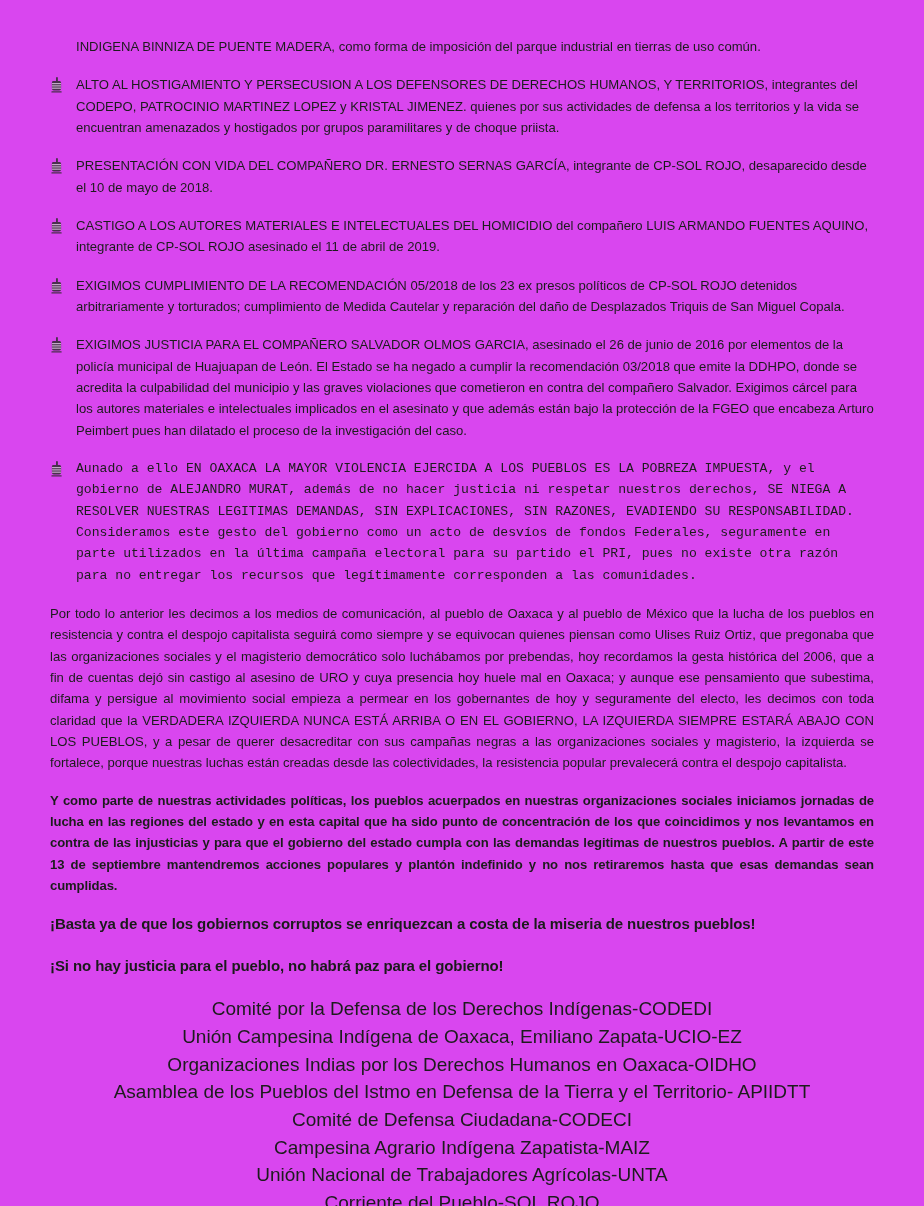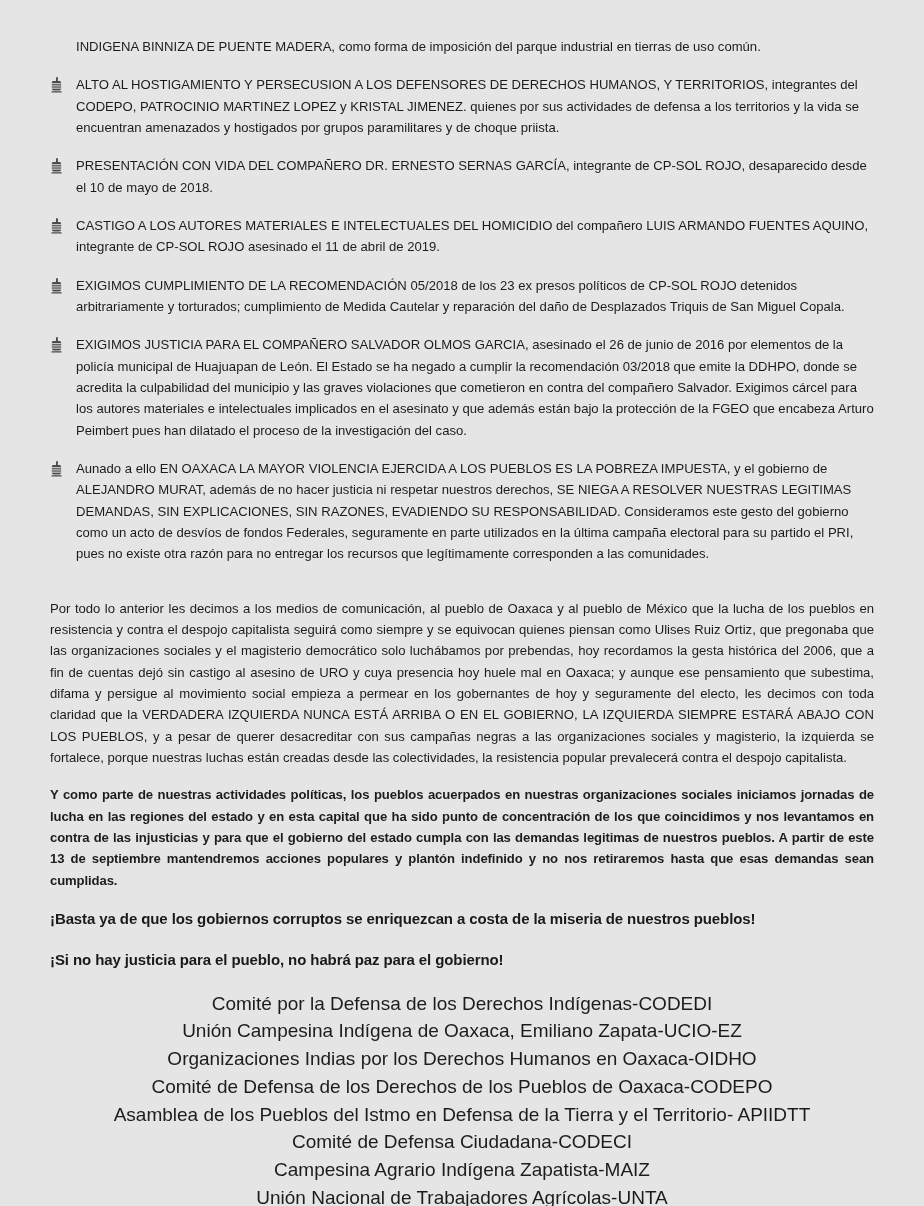--- a/index.html
+++ b/index.html
@@ -15,21 +15,21 @@
     color: #1a1a1a;
     -webkit-font-smoothing: antialiased;
   }
 
   .page {
     position: relative;
     width: 924px;
     height: 1206px;
     box-sizing: border-box;
     padding: 36px 50px 0 50px;
-    background: #e5e5e5;
+    background: #d946ef;
     overflow: hidden;
   }
 
   
   .para {
     font-size: 13.1px;
     line-height: 1.63;
     text-align: justify;
     text-justify: inter-word;
     color: #1c1c1c;
@@ -46,21 +46,21 @@
   .demands {
     list-style: none;
     margin: 0;
     padding: 0;
   }
   .demand {
     position: relative;
     padding-left: 26px;
     margin-bottom: 17px;
   }
-  .demand:last-child { margin-bottom: 16px; }
+  .demand:last-child { margin-bottom: 0; font-family: Liberation Mono, monospace; }
 
   .fist-icon {
     position: absolute;
     left: 0;
     top: 2px;
     width: 13px;
     height: 17px;
     display: block;
     opacity: .82;
   }
@@ -213,21 +213,20 @@
   <p class="para block bold-block">Y como parte de nuestras actividades políticas, los pueblos acuerpados en nuestras organizaciones sociales iniciamos jornadas de lucha en las regiones del estado y en esta capital que ha sido punto de concentración de los que coincidimos y nos levantamos en contra de las injusticias y para que el gobierno del estado cumpla con las demandas legitimas de nuestros pueblos.  A partir de este 13 de septiembre mantendremos acciones populares y plantón indefinido y no nos retiraremos hasta que esas demandas sean cumplidas.</p>
 
   <p class="slogan">¡Basta ya de que los gobiernos corruptos se enriquezcan a costa de la miseria de nuestros pueblos!</p>
 
   <p class="slogan">¡Si no hay justicia para el pueblo, no habrá paz para el gobierno!</p>
 
   <div class="signatures">
     <span class="sig-line">Comité por la Defensa de los Derechos Indígenas-CODEDI</span>
     <span class="sig-line">Unión Campesina Indígena de Oaxaca, Emiliano Zapata-UCIO-EZ</span>
     <span class="sig-line">Organizaciones Indias por los Derechos Humanos en Oaxaca-OIDHO</span>
-    <span class="sig-line">Comité de Defensa de los Derechos de los Pueblos de Oaxaca-CODEPO</span>
     <span class="sig-line">Asamblea de los Pueblos del Istmo en Defensa de la Tierra y el Territorio- APIIDTT</span>
     <span class="sig-line">Comité de Defensa Ciudadana-CODECI</span>
     <span class="sig-line">Campesina Agrario Indígena Zapatista-MAIZ</span>
     <span class="sig-line">Unión Nacional de Trabajadores Agrícolas-UNTA</span>
     <span class="sig-line">Corriente del Pueblo-SOL ROJO</span>
     <span class="sig-line">Colectivo por la memoria, la esperanza y la lucha-SALVADOR OLMOS GARCIA</span>
   </div>
 
 </div>
 

